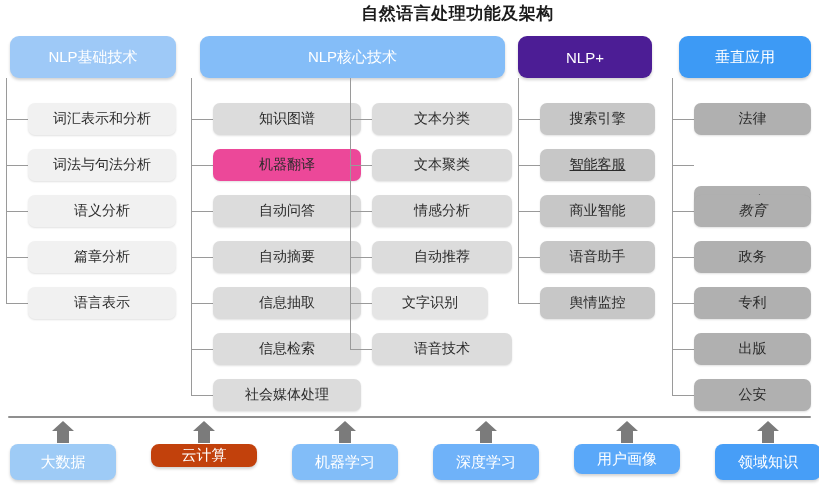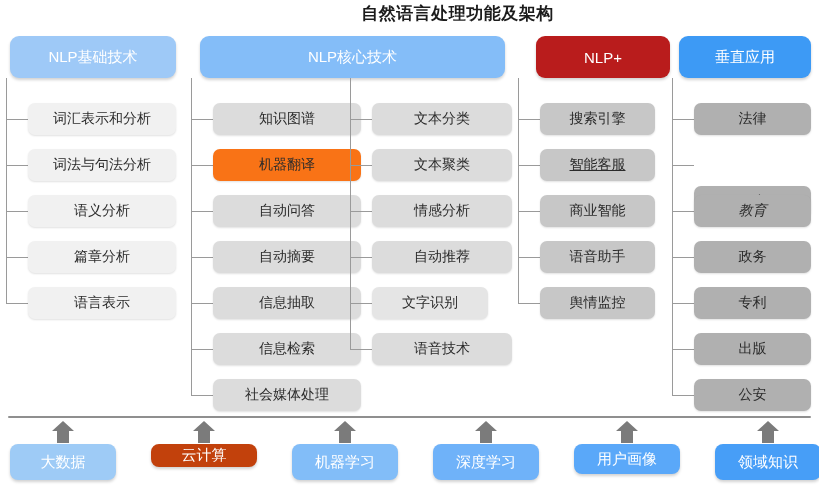--- a/index.html
+++ b/index.html
@@ -97,21 +97,21 @@
       </div>
       <div class="hdr" style="left: 200px; width: 305px; top: 36px; background: rgb(132, 189, 248);">
         <span>NLP核心技术</span>
       </div>
       <div class="vline" style="left: 191px; top: 78px; height: 317px; background: rgb(154, 154, 154);"></div>
       <div class="hline" style="left: 191px; top: 119px; width: 22px; background: rgb(154, 154, 154);"></div>
       <div class="node" style="left: 213px; width: 148px; top: 103px; background: rgb(220, 220, 220);">
         <span>知识图谱</span>
       </div>
       <div class="hline" style="left: 191px; top: 165px; width: 22px; background: rgb(154, 154, 154);"></div>
-      <div class="node" style="left: 213px; width: 148px; top: 149px; background: #f97316; font-family: Liberation Mono, monospace;">
+      <div class="node" style="left: 213px; width: 148px; top: 149px; background: #ec4899; font-family: Liberation Mono, monospace;">
         <span>机器翻译</span>
       </div>
       <div class="hline" style="left: 191px; top: 211px; width: 22px; background: rgb(154, 154, 154);"></div>
       <div class="node" style="left: 213px; width: 148px; top: 195px; background: rgb(220, 220, 220);">
         <span>自动问答</span>
       </div>
       <div class="hline" style="left: 191px; top: 257px; width: 22px; background: rgb(154, 154, 154);"></div>
       <div class="node" style="left: 213px; width: 148px; top: 241px; background: rgb(220, 220, 220);">
         <span>自动摘要</span>
       </div>
@@ -145,21 +145,21 @@
         <span>自动推荐</span>
       </div>
       <div class="hline" style="left: 350px; top: 303px; width: 22px; background: rgb(154, 154, 154);"></div>
       <div class="node" style="left: 372px; width: 116px; top: 287px; background: #e5e5e5;">
         <span>文字识别</span>
       </div>
       <div class="hline" style="left: 350px; top: 349px; width: 22px; background: rgb(154, 154, 154);"></div>
       <div class="node" style="left: 372px; width: 140px; top: 333px; background: rgb(220, 220, 220);">
         <span>语音技术</span>
       </div>
-      <div class="hdr" style="left: 518px; width: 134px; top: 36px; background: #b91c1c; margin-left: 18px;">
+      <div class="hdr" style="left: 518px; width: 134px; top: 36px; background: #4c1d95;">
         <span>NLP+</span>
       </div>
       <div class="vline" style="left: 518px; top: 78px; height: 225px; background: rgb(154, 154, 154);"></div>
       <div class="hline" style="left: 518px; top: 119px; width: 22px; background: rgb(154, 154, 154);"></div>
       <div class="node" style="left: 540px; width: 115px; top: 103px; background: rgb(199, 199, 199);">
         <span>搜索引擎</span>
       </div>
       <div class="hline" style="left: 518px; top: 165px; width: 22px; background: rgb(154, 154, 154);"></div>
       <div class="node" style="left: 540px; width: 115px; top: 149px; background: rgb(199, 199, 199); text-decoration: underline;">
         <span>智能客服</span>

